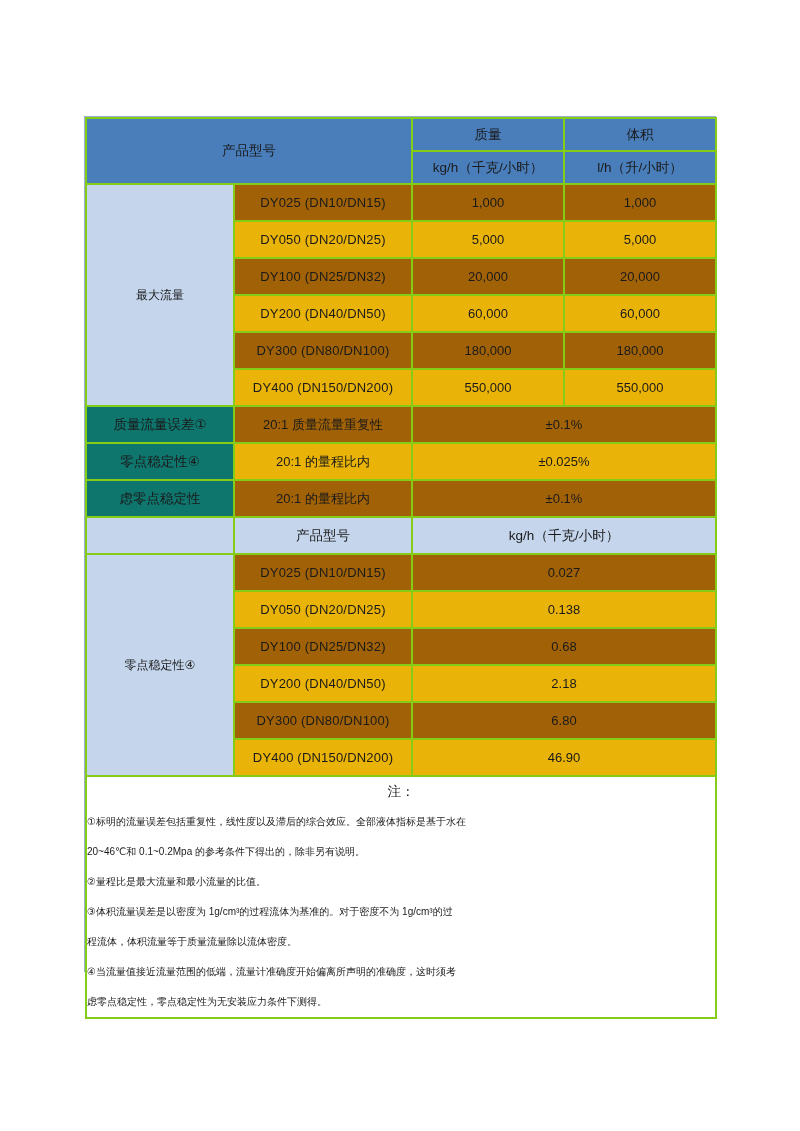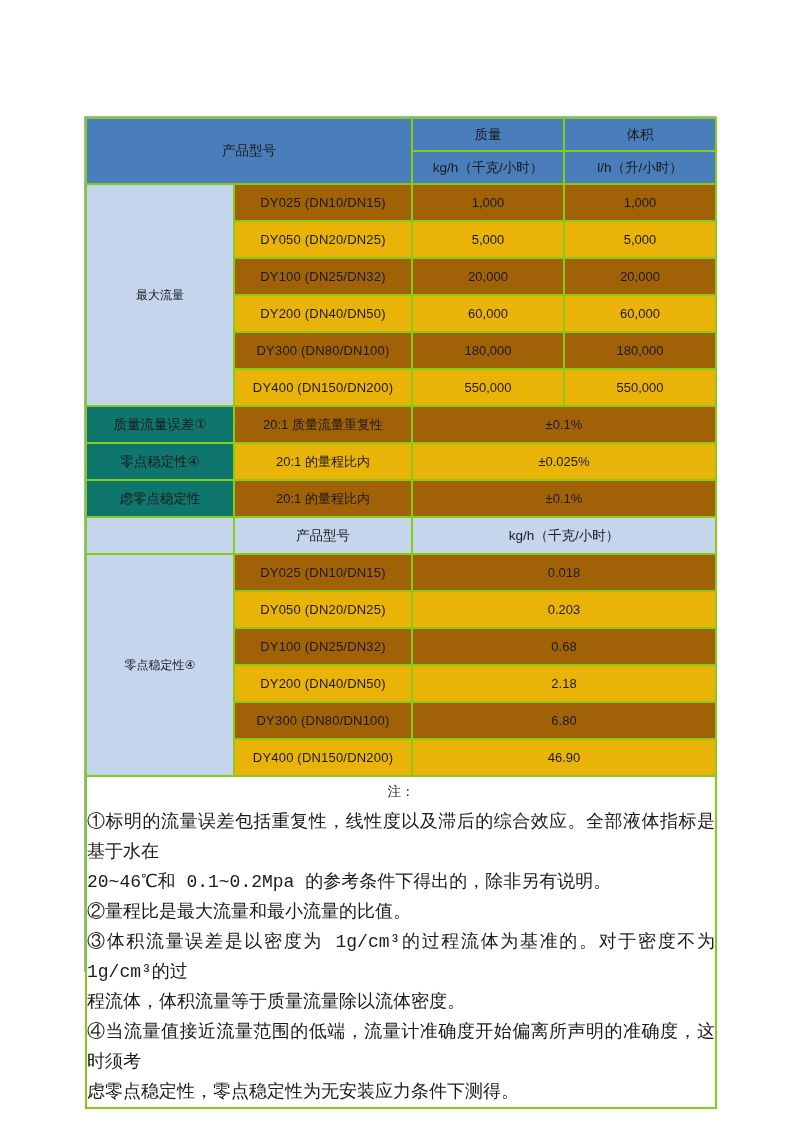--- a/index.html
+++ b/index.html
@@ -96,25 +96,24 @@
     text-align: left;
     vertical-align: top;
     padding: 14px 18px 16px 18px;
   }
   .note-title {
     font-size: 13.5px;
     line-height: 30px;
     color: #1a1a1a;
   }
   .note-line {
-    font-size: 18px;
+    font-size: 10px;
     line-height: 30px;
     color: #1a1a1a;
     text-align: justify;
-    font-family: Liberation Mono, monospace;
   }
 </style>
 </head>
 <body>
 
 <div class="page">
   <div class="doc-frame"></div>
 
   <table class="spec">
     <colgroup>
@@ -185,25 +184,25 @@
 
       <tr>
         <td class="subhdr"></td>
         <td class="subhdr">产品型号</td>
         <td class="subhdr" colspan="2">kg/h（千克/小时）</td>
       </tr>
 
       <tr>
         <td class="rowlabel-big" rowspan="6">零点稳定性④</td>
         <td class="cell-white model">DY025 (DN10/DN15)</td>
-        <td class="cell-white" colspan="2">0.018</td>
+        <td class="cell-white" colspan="2">0.027</td>
       </tr>
       <tr>
         <td class="cell-blue model">DY050 (DN20/DN25)</td>
-        <td class="cell-blue" colspan="2">0.203</td>
+        <td class="cell-blue" colspan="2">0.138</td>
       </tr>
       <tr>
         <td class="cell-white model">DY100 (DN25/DN32)</td>
         <td class="cell-white" colspan="2">0.68</td>
       </tr>
       <tr>
         <td class="cell-blue model">DY200 (DN40/DN50)</td>
         <td class="cell-blue" colspan="2">2.18</td>
       </tr>
       <tr>

